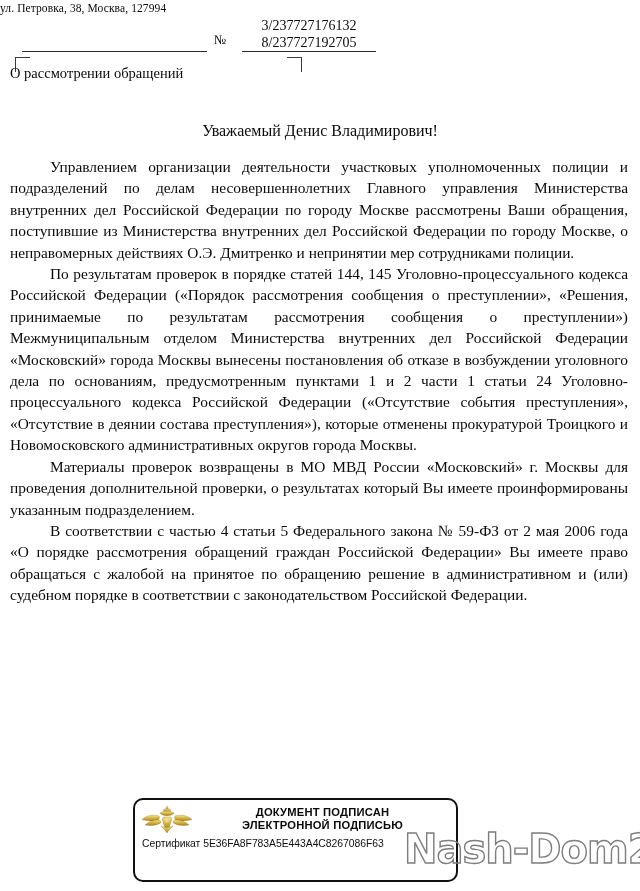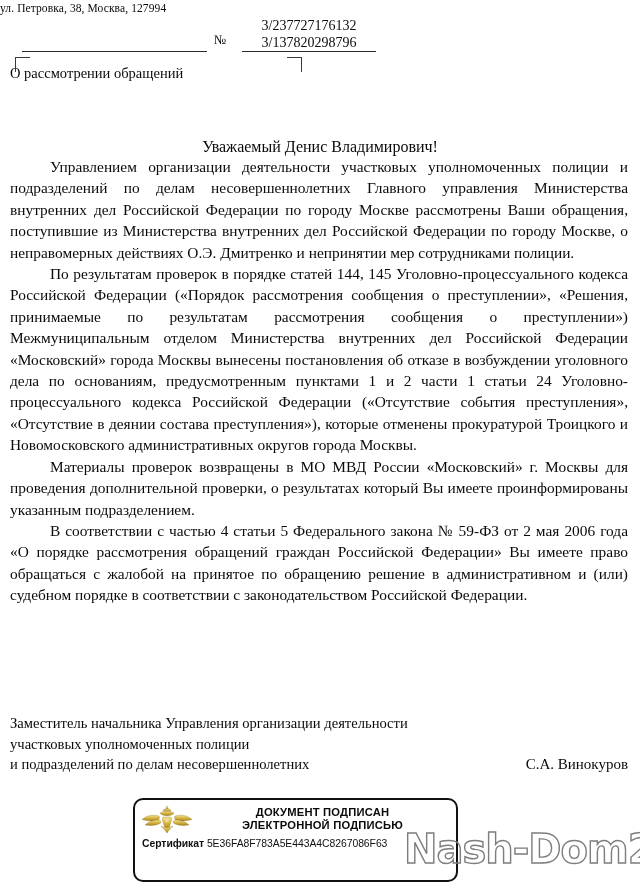--- a/index.html
+++ b/index.html
@@ -107,21 +107,20 @@
   }
 
   
   .salutation {
     position: absolute;
     top: 122px;
     left: 0;
     width: 640px;
     text-align: center;
     font-size: 16px;
-    margin-top: 16px;
   }
 
   .body-block {
     position: absolute;
     top: 156px;
     left: 10px;
     width: 618px;
   }
   .para {
     margin: 0 0 0 0;
@@ -188,21 +187,21 @@
     letter-spacing: .2px;
     padding-right: 6px;
   }
   .stamp-lines {
     padding: 1px 0 0 7px;
     font-size: 10.4px;
     line-height: 13.6px;
     letter-spacing: -.05px;
     color: #101010;
   }
-  .stamp-lines .lbl { font-weight: bold; }
+  .stamp-lines .lbl { font-weight: normal; }
   .stamp-lines .val-b { font-weight: bold; }
 
   
   .watermark {
     position: absolute;
     left: 404px;
     top: 826px;
     font-family: "DejaVu Sans", sans-serif;
     font-size: 40px;
     font-weight: bold;
@@ -218,48 +217,40 @@
 
 <div id="page">
 
   <div class="hdr-address">ул. Петровка, 38, Москва, 127994</div>
 
   <div class="ref-block">
     <div class="ref-date-rule"></div>
     <div class="ref-no">№</div>
     <div class="ref-nums">
       <div>3/237727176132</div>
-      <div>3/137820298796</div>
+      <div>8/237727192705</div>
     </div>
     <div class="ref-num-rule"></div>
   </div>
 
   <div class="subject-wrap">
     <span class="bracket left"></span>
     <span class="bracket right"></span>
     <div class="subject-text">О рассмотрении обращений</div>
   </div>
 
   <div class="salutation">Уважаемый Денис Владимирович!</div>
 
   <div class="body-block">
     <p class="para">Управлением организации деятельности участковых уполномоченных полиции и подразделений по делам несовершеннолетних Главного управления Министерства внутренних дел Российской Федерации по городу Москве рассмотрены Ваши обращения, поступившие из Министерства внутренних дел Российской Федерации по городу Москве, о неправомерных действиях О.Э. Дмитренко и непринятии мер сотрудниками полиции.</p>
     <p class="para">По результатам проверок в порядке статей 144, 145 Уголовно-процессуального кодекса Российской Федерации («Порядок рассмотрения сообщения о преступлении», «Решения, принимаемые по результатам рассмотрения сообщения о преступлении») Межмуниципальным отделом Министерства внутренних дел Российской Федерации «Московский» города Москвы вынесены постановления об отказе в возбуждении уголовного дела по основаниям, предусмотренным пунктами 1 и 2 части 1 статьи 24 Уголовно-процессуального кодекса Российской Федерации («Отсутствие события преступления», «Отсутствие в деянии состава преступления»), которые отменены прокуратурой Троицкого и Новомосковского административных округов города Москвы.</p>
     <p class="para">Материалы проверок возвращены в МО МВД России «Московский» г. Москвы для проведения дополнительной проверки, о результатах который Вы имеете проинформированы указанным подразделением.</p>
     <p class="para">В соответствии с частью 4 статьи 5 Федерального закона № 59-ФЗ от 2 мая 2006 года «О порядке рассмотрения обращений граждан Российской Федерации» Вы имеете право обращаться с жалобой на принятое по обращению решение в административном и (или) судебном порядке в соответствии с законодательством Российской Федерации.</p>
   </div>
 
-  <div class="sign-block">
-    <div>Заместитель начальника Управления организации деятельности</div>
-    <div>участковых уполномоченных полиции</div>
-    <div class="sign-row">
-      <span>и подразделений по делам несовершеннолетних</span>
-      <span class="sign-name">С.А. Винокуров</span>
-    </div>
-  </div>
 
   <div class="stamp">
     <div class="stamp-top">
       <span class="emblem">
         <svg viewBox="0 0 104 60" width="52" height="30" aria-hidden="true">
           <defs>
             <linearGradient id="gld" x1="0" y1="0" x2="0" y2="1">
               <stop offset="0%" stop-color="#f3e49b"></stop>
               <stop offset="45%" stop-color="#d9b944"></stop>
               <stop offset="100%" stop-color="#a8821d"></stop>

